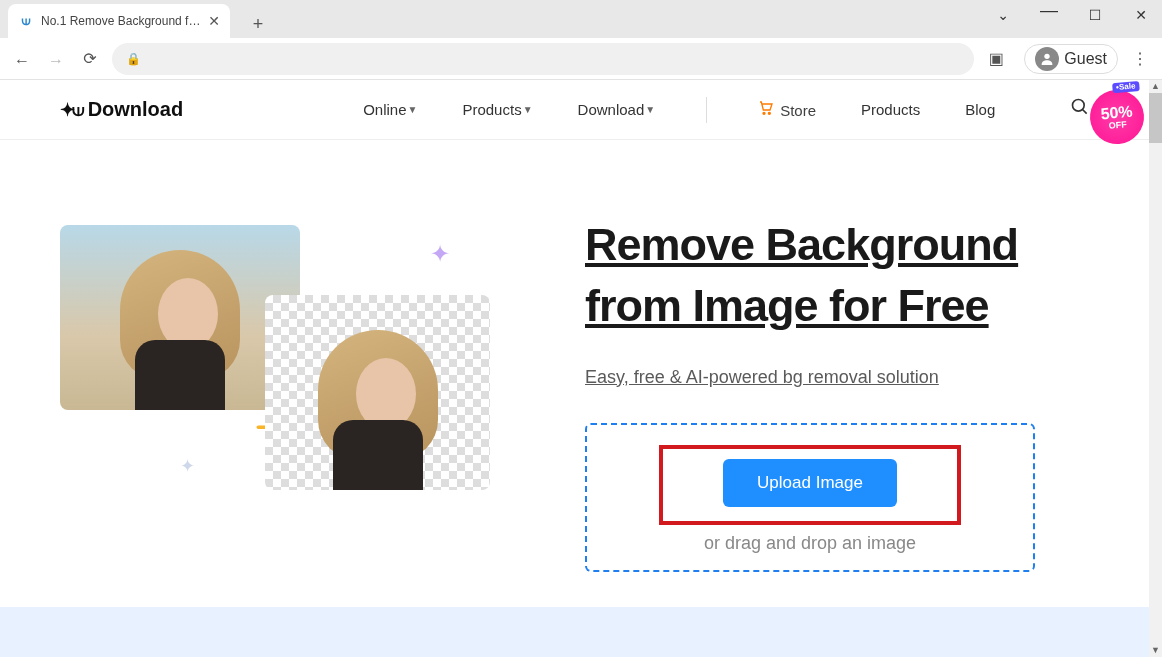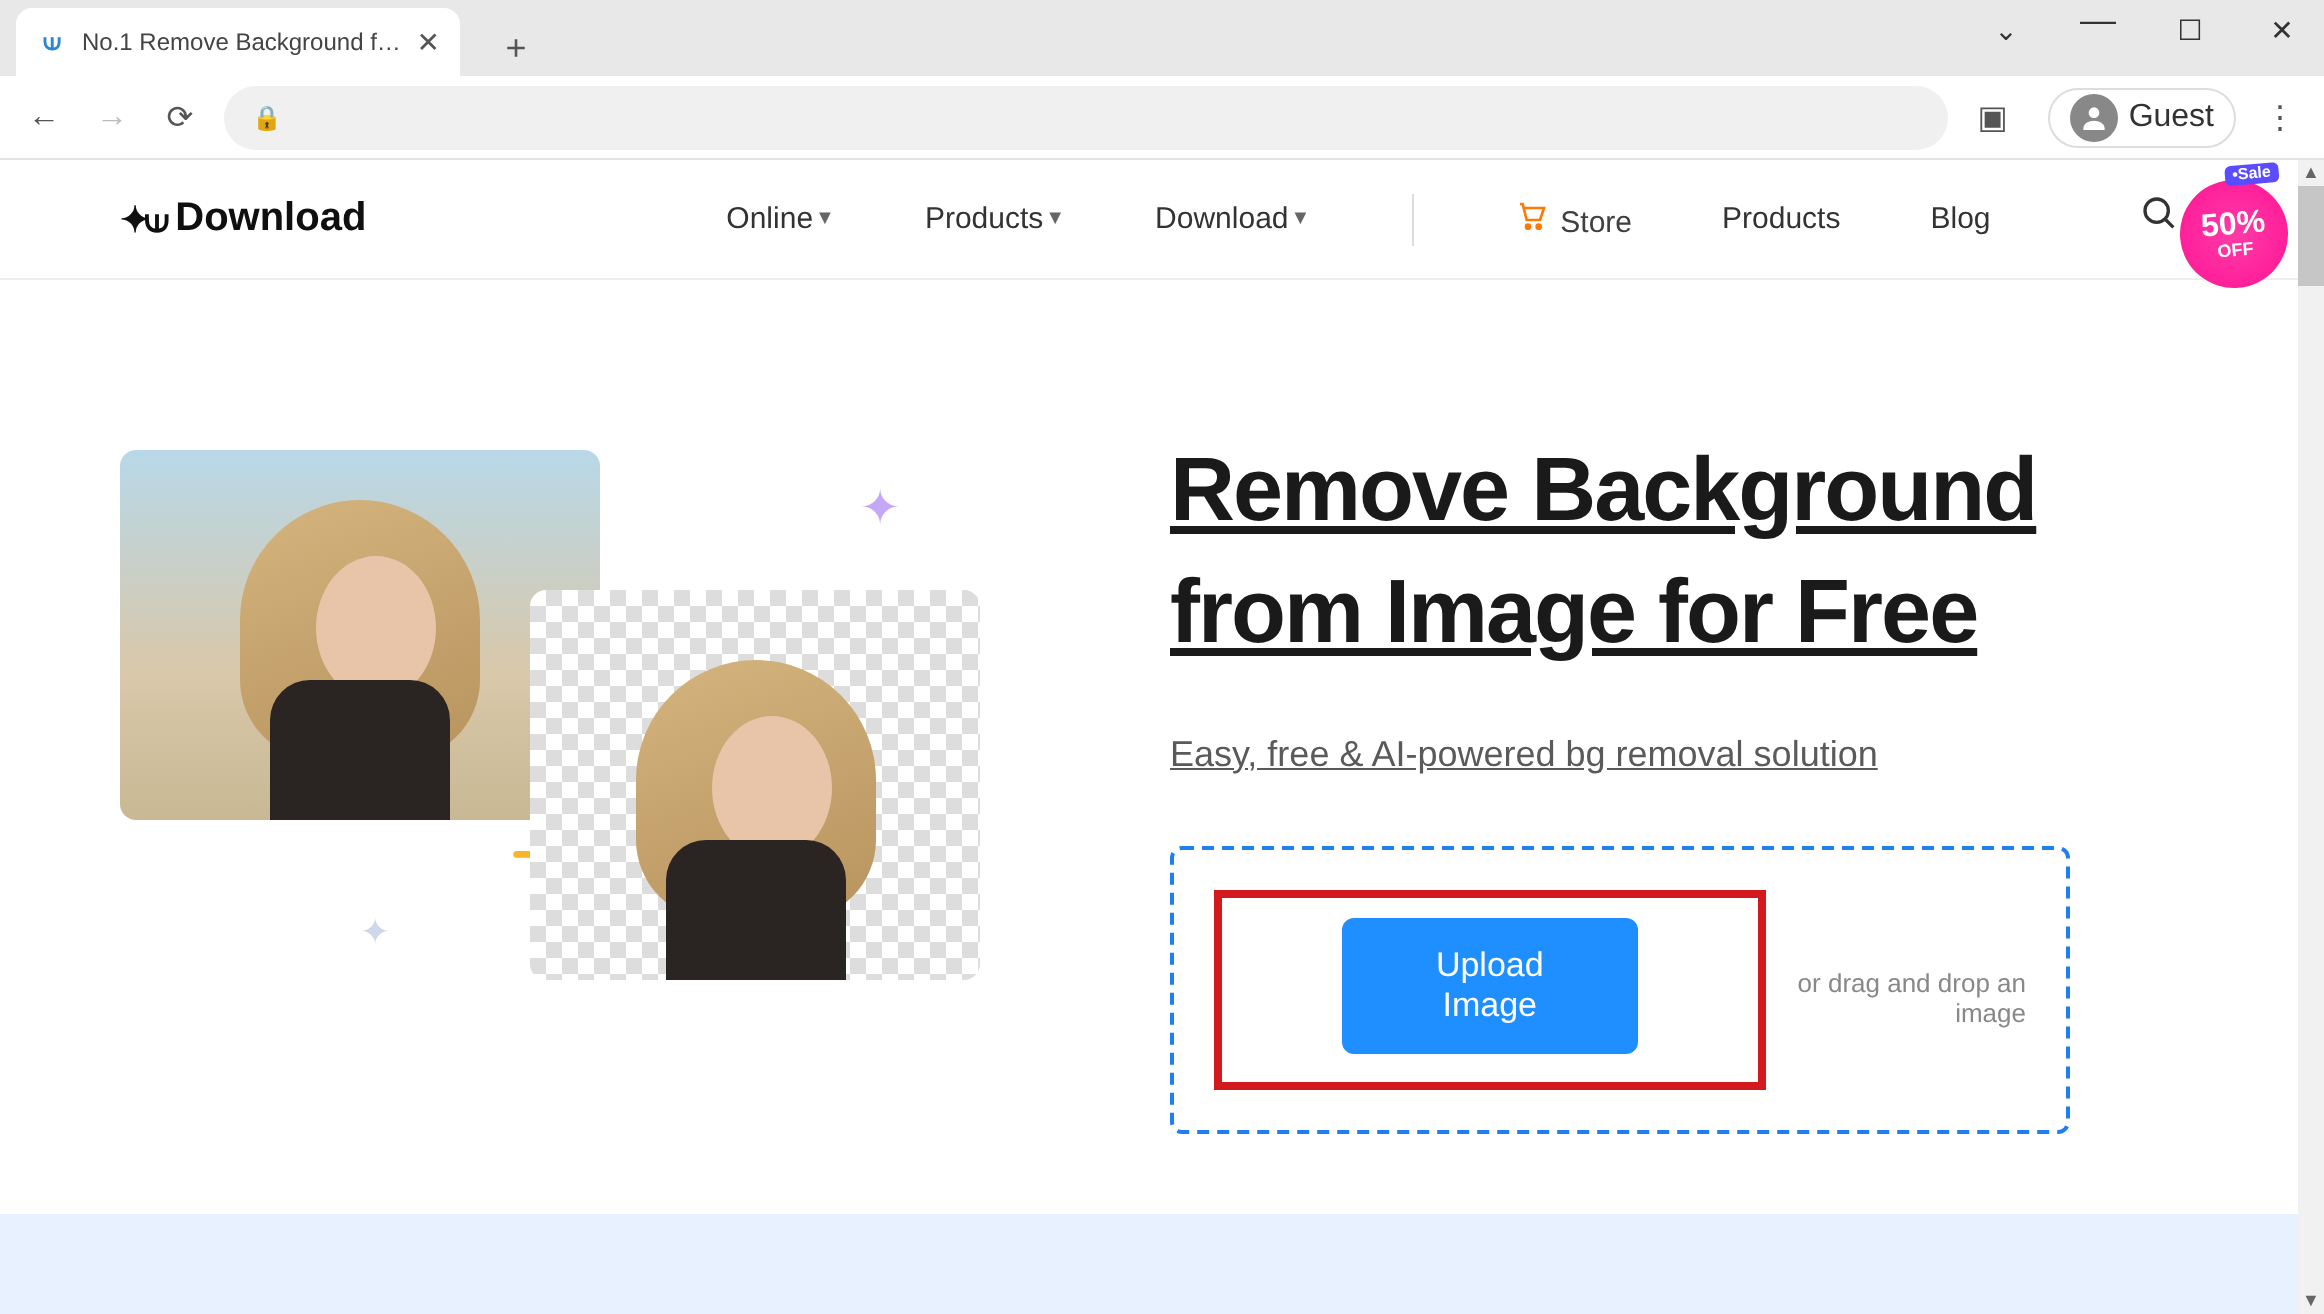--- a/index.html
+++ b/index.html
@@ -49,24 +49,24 @@
 .person .hair { position: absolute; width: 120px; height: 130px; background: linear-gradient(160deg, #d4b47e, #b8935e); border-radius: 60px 60px 40px 40px; top: 10px; left: 10px; }
 .person .face { position: absolute; width: 60px; height: 72px; background: #e8c5a8; border-radius: 50%; top: 38px; left: 48px; }
 .person .body { position: absolute; width: 90px; height: 70px; background: #2a2522; border-radius: 20px 20px 0 0; bottom: 0; left: 25px; }
 .arrow-swish { position: absolute; top: 195px; left: 195px; font-size: 28px; color: #fab42a; }
 .sparkle1 { position: absolute; top: 25px; left: 370px; color: #c4a8f5; font-size: 24px; }
 .sparkle2 { position: absolute; top: 240px; left: 120px; color: #cfd8ea; font-size: 18px; }
 
 .hero-right { flex: 1; }
 .headline { font-size: 45px; font-weight: 700; color: #1a1a1a; line-height: 1.35; letter-spacing: -1px; text-decoration: underline; }
 .subhead { font-size: 18px; color: #5a5a5a; margin-top: 30px; text-decoration: underline; }
-.upload-zone { margin-top: 35px; border: 2px dashed #1f7ef0; border-radius: 6px; padding: 20px 20px 16px; display: flex; flex-direction: row; align-items: center; width: 450px; }
+.upload-zone { margin-top: 35px; border: 2px dashed #1f7ef0; border-radius: 6px; padding: 20px 20px 16px; display: flex; flex-direction: column; align-items: center; width: 450px; }
 .highlight-box { border: 4px solid #d2191e; padding: 10px 60px 14px; margin-bottom: 4px; }
 .upload-btn { background: #1f8fff; color: #fff; font-size: 17px; font-weight: 500; padding: 14px 34px; border: none; border-radius: 6px; cursor: pointer; }
-.drag-text { font-size: 13px; color: #888; margin-top: 4px; text-align: right; }
+.drag-text { font-size: 18px; color: #888; margin-top: 4px; text-align: right; }
 
 .footer-band { position: absolute; bottom: 0; left: 0; right: 13px; height: 50px; background: #e8f1ff; }
 .page-scroll { position: absolute; right: 0; top: 80px; bottom: 0; width: 13px; background: #f1f1f1; }
 .page-scroll-thumb { position: absolute; top: 0; width: 13px; height: 50px; background: #c6c6c6; }
 .scroll-arrow-up { position: absolute; top: 0; width: 13px; height: 13px; font-size: 9px; color: #666; text-align: center; line-height: 13px; }
 .scroll-arrow-down { position: absolute; bottom: 0; width: 13px; height: 13px; font-size: 9px; color: #666; text-align: center; line-height: 13px; }
 </style>
 </head>
 <body>
 

